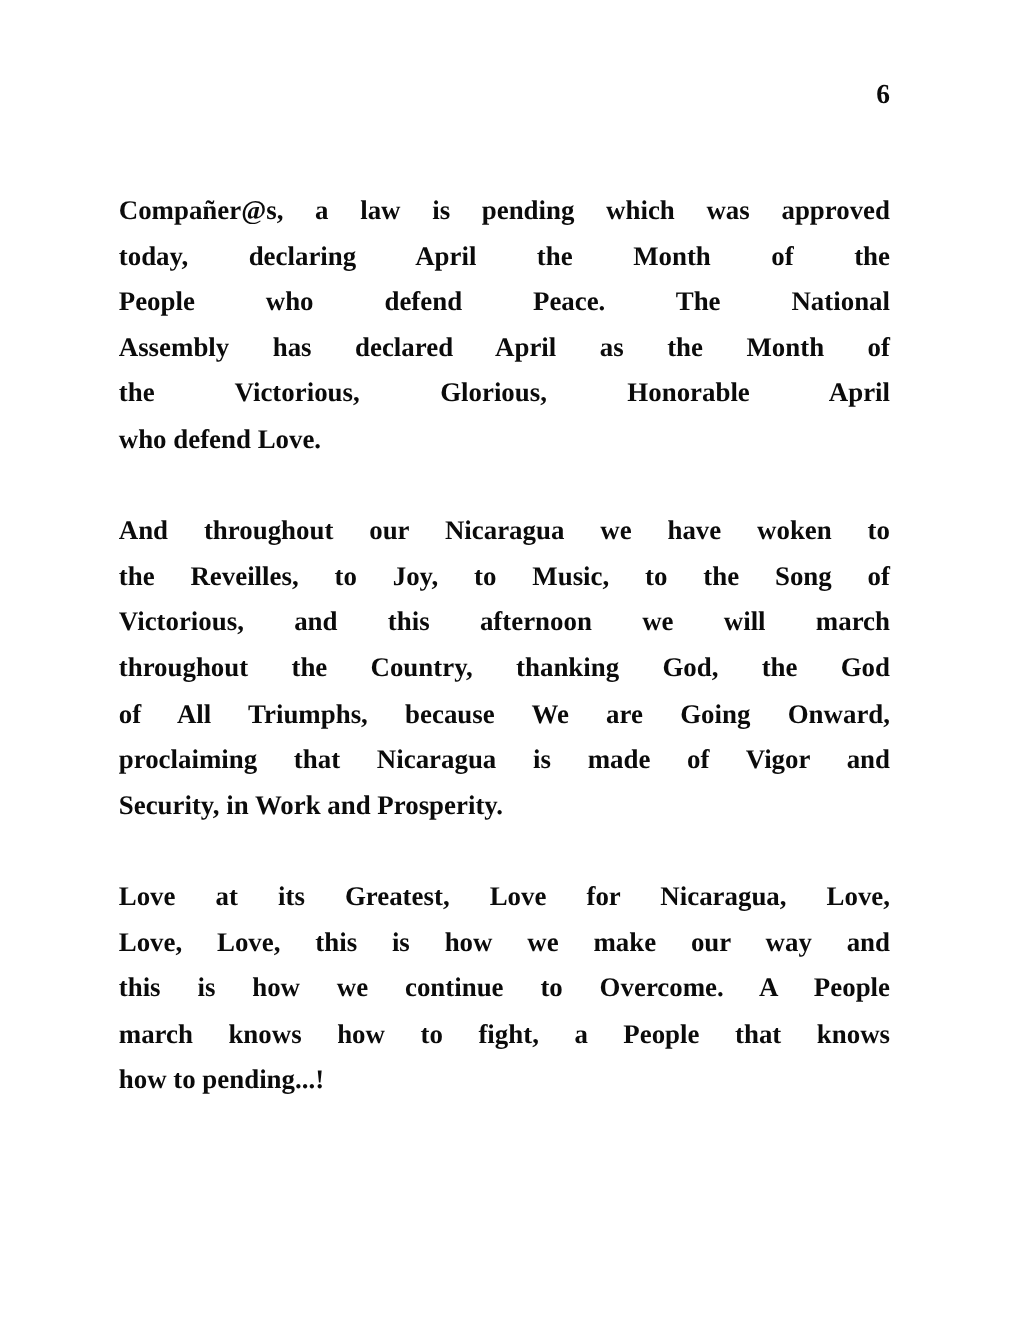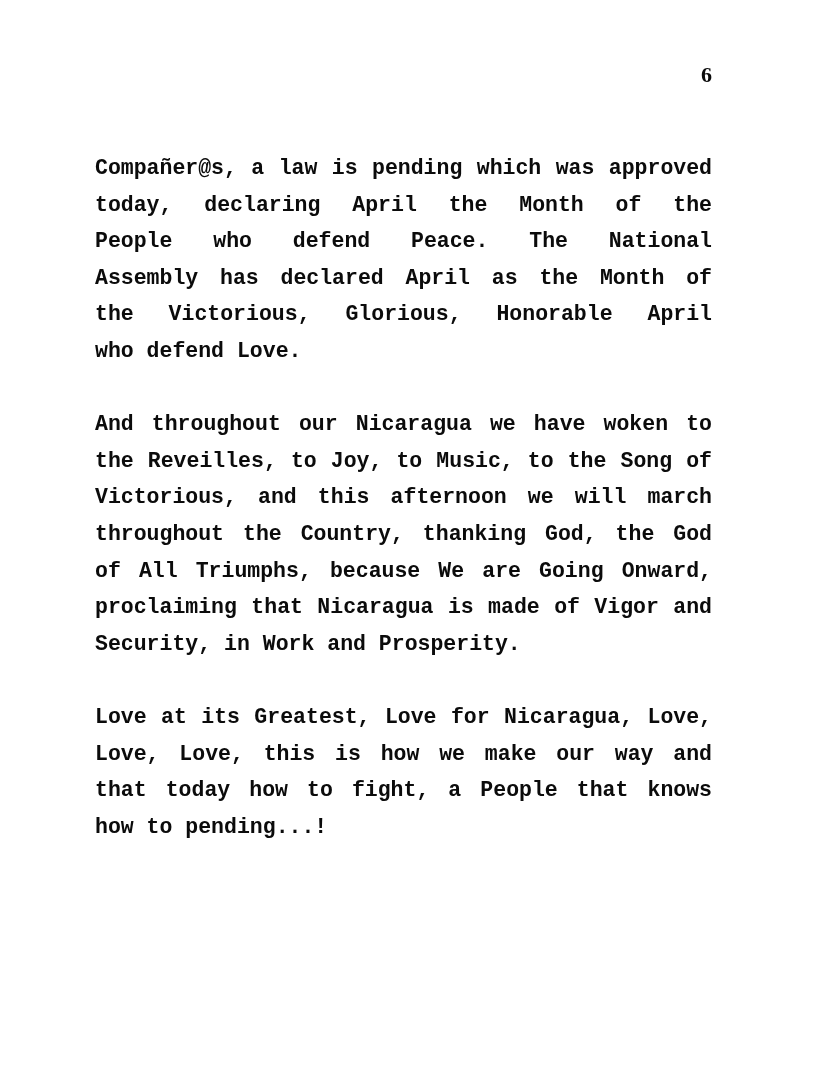--- a/index.html
+++ b/index.html
@@ -34,20 +34,21 @@
     left: 95px;
     width: 617px;
     font-family: "Liberation Mono", "DejaVu Sans Mono", monospace;
     font-weight: 700;
     font-size: 21.5px;
     line-height: 36.6px;
     color: #0b0b0b;
   }
   .paragraph {
     margin: 0 0 36.6px 0;
+    font-family: Liberation Serif, serif;
   }
   .line {
     text-align: justify;
     text-align-last: justify;
     white-space: normal;
   }
   .paragraph .line:last-child {
     text-align-last: left;
   }
 </style>
@@ -71,17 +72,18 @@
         <div class="line">the Reveilles, to Joy, to Music, to the Song of</div>
         <div class="line">Victorious, and this afternoon we will march</div>
         <div class="line">throughout the Country, thanking God, the God</div>
         <div class="line">of All Triumphs, because We are Going Onward,</div>
         <div class="line">proclaiming that Nicaragua is made of Vigor and</div>
         <div class="line">Security, in Work and Prosperity.</div>
       </div>
     <div class="paragraph">
         <div class="line">Love at its Greatest, Love for Nicaragua, Love,</div>
         <div class="line">Love, Love, this is how we make our way and</div>
-        <div class="line">that today how to fight, a People that knows</div>
+        <div class="line">this is how we continue to Overcome. A People</div>
+        <div class="line">march knows how to fight, a People that knows</div>
         <div class="line">how to pending...!</div>
       </div>
   </div>
 </div>
 
 </body></html>

